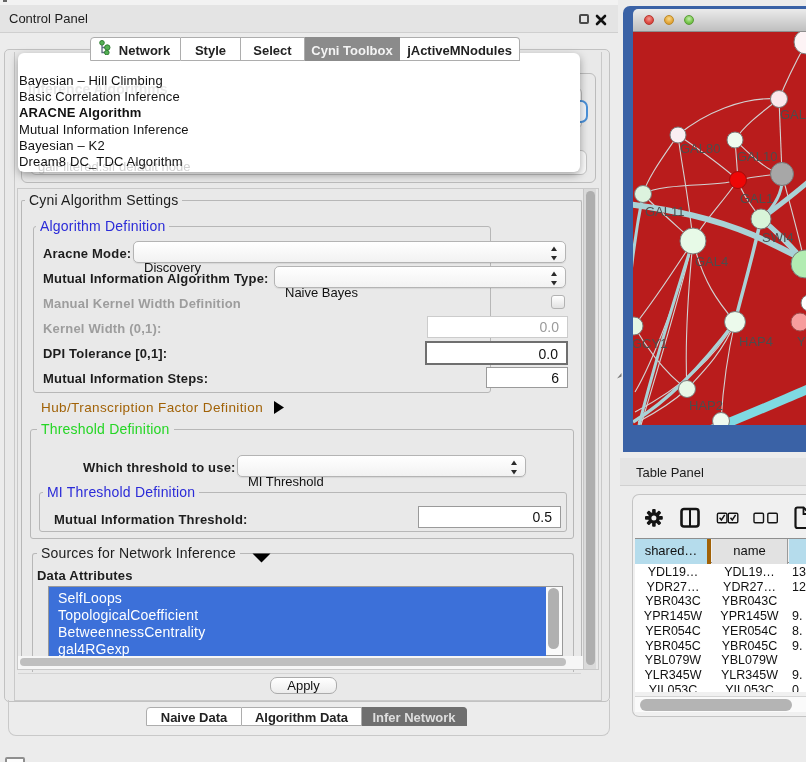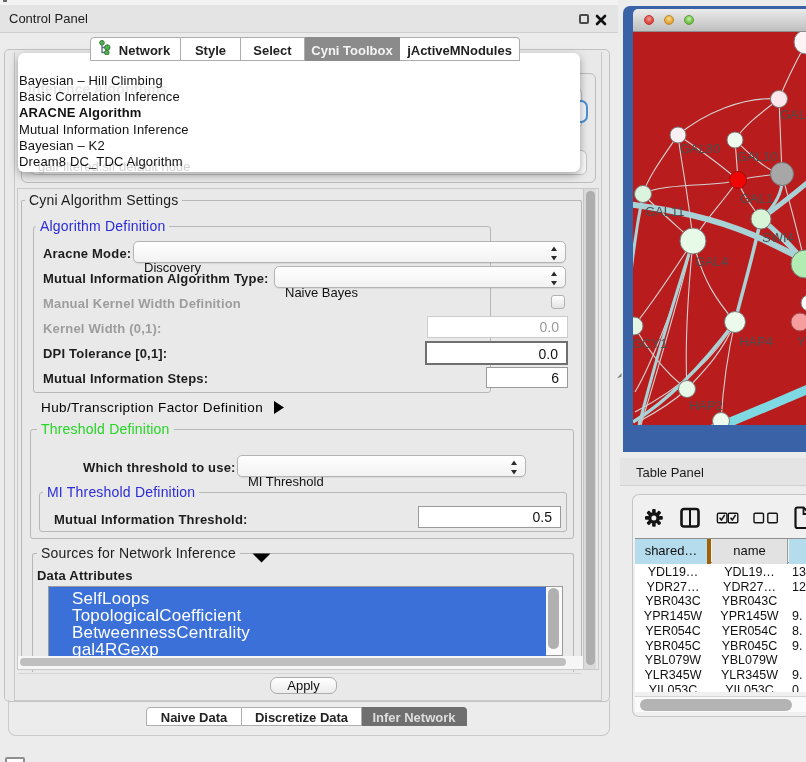--- a/index.html
+++ b/index.html
@@ -100,21 +100,21 @@
 <div class="flab" style="left:43px;top:346px;">DPI Tolerance [0,1]:</div>
 <div class="tfield" style="left:425px;top:341px;width:143px;height:24px;border:2px solid #6f6f6f;">
     <span style="top:3px;">0.0</span>
   </div>
 
 <div class="flab" style="left:43px;top:371px;">Mutual Information Steps:</div>
 <div class="tfield" style="left:486px;top:367px;width:82px;height:21px;border-color:#9a9a9a;">
     <span>6</span>
   </div>
 
-<div class="abs" style="left:41px;top:400px;font-size:13.5px;letter-spacing:0.4px;color:#000000;">Hub/Transcription Factor Definition</div>
+<div class="abs" style="left:41px;top:400px;font-size:13.5px;letter-spacing:0.4px;color:#a16207;">Hub/Transcription Factor Definition</div>
 <svg class="abs" style="left:273px;top:401px;" width="12" height="13" viewBox="0 0 12 13">
     <path d="M1 0 L11 6.5 L1 13 Z" fill="#000"></path>
   </svg>
 
 <div class="groupbox" style="left:30px;top:429px;width:544px;height:110px;">
   <div class="grouplab" style="left:6px;color:#25d625;">Threshold Definition</div>
 </div>
 <div class="flab" style="left:83px;top:460px;">Which threshold to use:</div>
 <div class="combo" style="left:237px;top:455px;width:289px;height:22px;">
   <span class="ctext">MI Threshold</span>
@@ -135,42 +135,42 @@
 <div class="groupbox" style="left:32px;top:553px;width:542px;height:119px;border-bottom:none;border-radius:3px 3px 0 0;">
   <div class="grouplab" style="left:4px;color:#1d1d1d;">Sources for Network Inference</div>
 </div>
 <svg class="abs" style="left:252px;top:553px;" width="19" height="10" viewBox="0 0 19 10">
     <path d="M0.5 0.5 L18.5 0.5 L9.5 9.5 Z" fill="#000"></path>
   </svg>
 <div class="flab" style="left:37px;top:568px;font-size:13px;">Data Attributes</div>
 
 <div class="abs" style="left:48px;top:586px;width:515px;height:70px;background:#ffffff;border:1px solid #999;">
   <div class="abs" style="left:0;top:0;width:497px;height:69px;background:#3c70d9;color:#ffffff;font-size:12.5px;">
-    <div style="padding:3px 0 0 23px;line-height:17px;font-size:17px;letter-spacing:0.2px;">SelfLoops<br>TopologicalCoefficient<br>BetweennessCentrality<br>gal4RGexp</div>
+    <div style="padding:3px 0 0 9px;line-height:17px;font-size:14px;letter-spacing:0.2px;">SelfLoops<br>TopologicalCoefficient<br>BetweennessCentrality<br>gal4RGexp</div>
   </div>
   <div class="abs" style="left:497px;top:0;width:16px;height:68px;background:#fafafa;">
     <div class="abs" style="left:2px;top:1px;width:11px;height:61px;background:#b0b0b0;border-radius:6px;"></div>
   </div>
 </div>
 
 <div class="abs" style="left:18px;top:656px;width:565px;height:13px;background:#f6f6f6;">
   <div class="abs" style="left:2px;top:2px;width:546px;height:8px;background:#bfbfbf;border-radius:4px;"></div>
 </div>
 <div class="abs" style="left:17px;top:669px;width:582px;height:1px;background:#c9c9c9;"></div>
 <div class="abs" style="left:18px;top:673px;width:563px;height:1px;background:#d4d4d4;"></div>
 
 <div class="abs" style="left:583px;top:189px;width:13px;height:480px;background:#dadada;border-left:1px solid #c6c6c6;">
   <div class="abs" style="left:1.5px;top:2px;width:9px;height:474px;background:#aeaeae;border-radius:5px;"></div>
 </div>
 
 <div class="abs" style="left:270px;top:677px;width:67px;height:17px;background:linear-gradient(#ffffff,#ececec);border:1px solid #ababab;border-radius:7px;text-align:center;font-size:13px;color:#111;line-height:16px;">Apply</div>
 
 <div class="abs" style="left:146px;top:707px;height:19px;">
   <div class="tab" style="position:absolute;left:0;width:96px;height:19px;line-height:19px;border-left:1px solid #adadad;border-radius:4px 0 0 0;">Naive Data</div>
-  <div class="tab" style="position:absolute;left:96px;width:120px;height:19px;line-height:19px;">Discretize Data</div>
+  <div class="tab" style="position:absolute;left:96px;width:120px;height:19px;line-height:19px;">Algorithm Data</div>
   <div class="tab" style="position:absolute;left:216px;width:105px;height:19px;line-height:19px;background:#6f6f6f;color:#dedede;border-color:#6f6f6f;border-radius:0 4px 0 0;">Infer Network</div>
 </div>
 <div class="abs" style="left:8px;top:700px;width:602px;height:36px;border:1px solid #c9c9c9;border-top:none;border-radius:0 0 8px 8px;"></div>
 
 <div class="abs" style="left:5px;top:757px;width:20px;height:12px;border:2.5px solid #8f8f8f;border-radius:2px;background:#fdfdfd;"></div>
 
 <div class="abs popup" style="left:18px;top:53px;width:562px;height:119px;background:#ffffff;border-radius:6px;box-shadow:0 3px 8px rgba(0,0,0,0.35);">
   <div class="abs" style="left:10px;top:28px;font-size:14px;color:#9a9a9a;opacity:0.22;font-weight:bold;">Inference Algorithms</div>
   <div class="abs" style="left:20px;top:106px;font-size:13px;color:#8a8a8a;opacity:0.38;">galFiltered.sif default node</div>
   <div class="abs" style="left:1px;top:20px;font-size:13px;letter-spacing:0.15px;color:#111;line-height:16.2px;">

